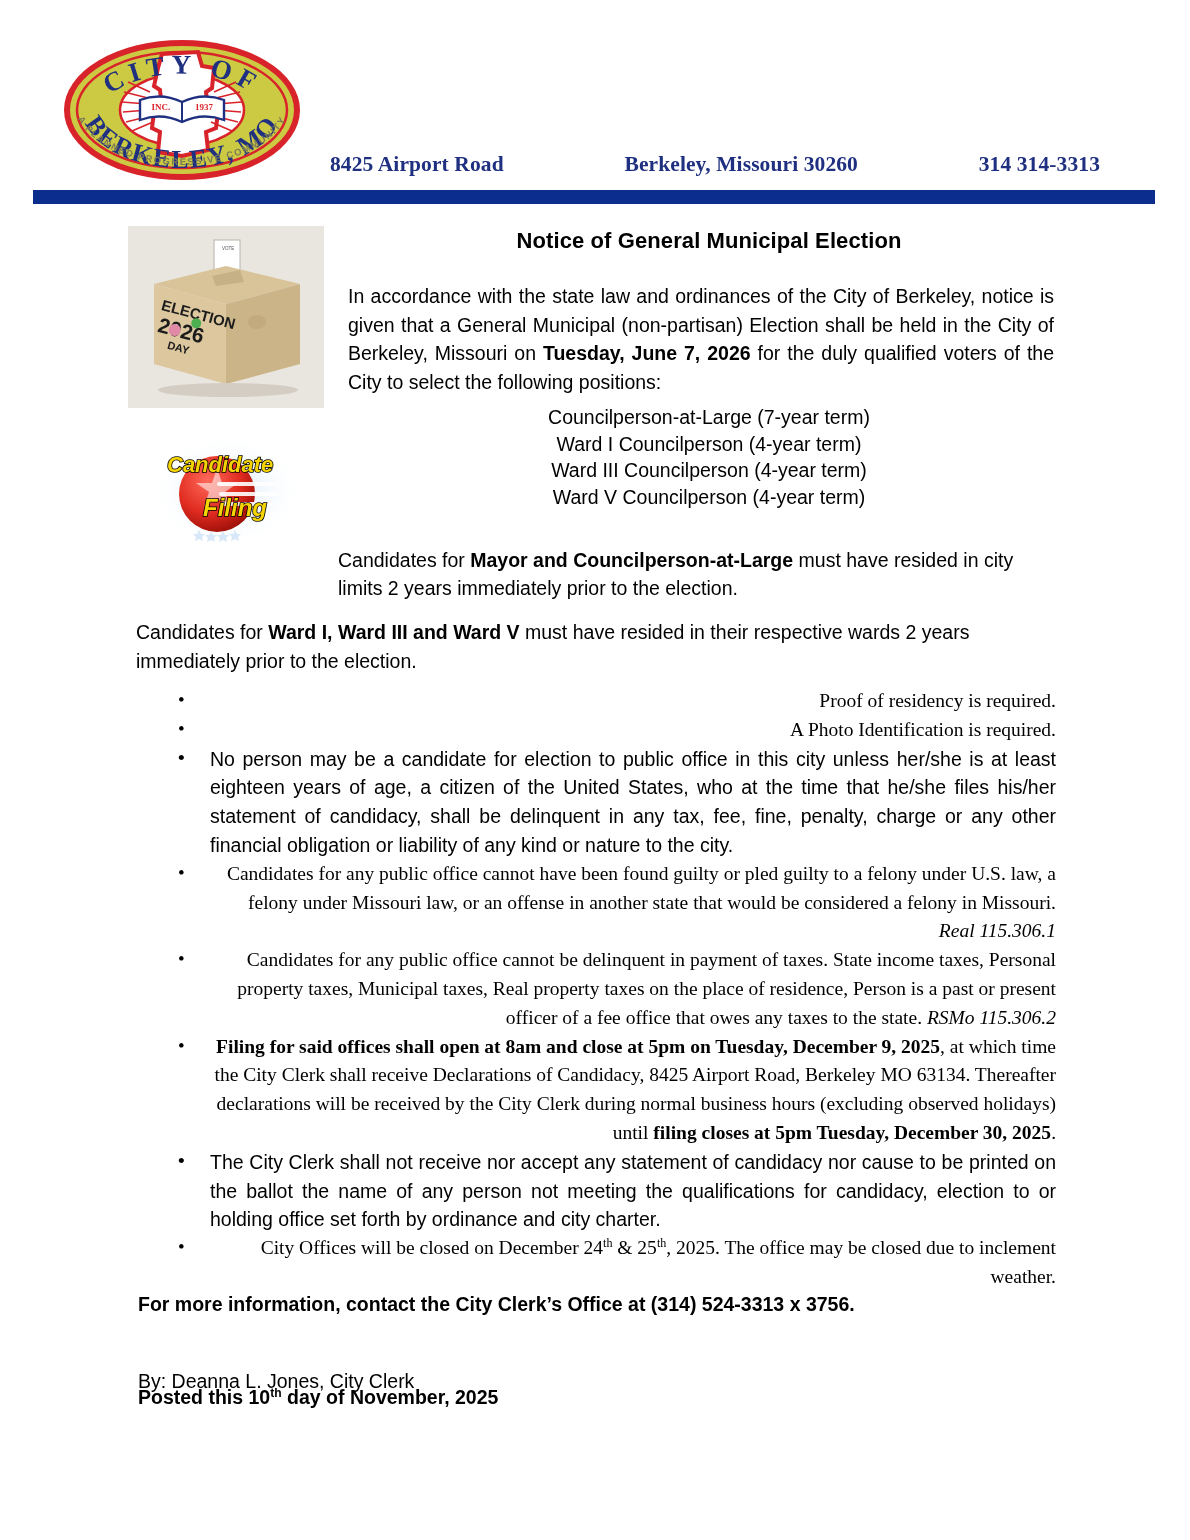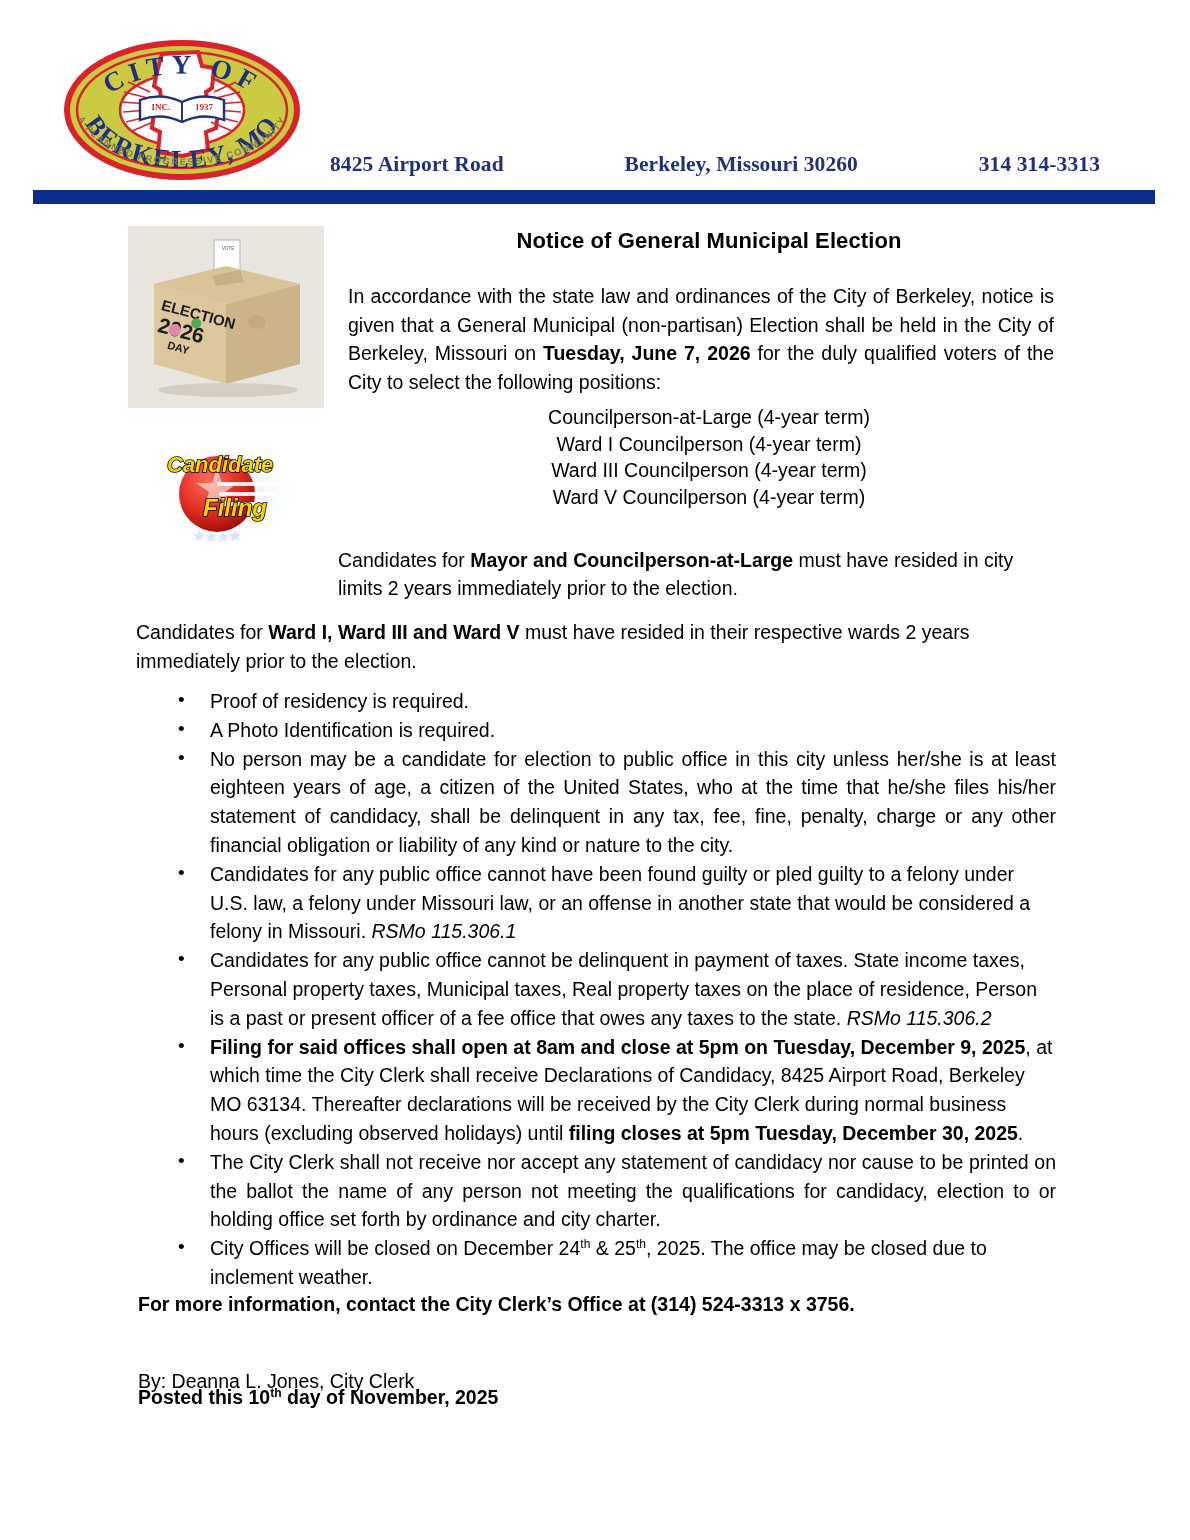--- a/index.html
+++ b/index.html
@@ -157,21 +157,21 @@
     margin-bottom: 0;
   }
   .bullets li::before {
     content: "\2022";
     position: absolute;
     left: 42px;
     top: -1px;
     font-size: 19px;
     line-height: 28.8px;
   }
-  .bullets li.last-line-left { text-align: left; }
+  .bullets li.last-line-left { text-align: right; font-family: Liberation Serif, serif; }
   .bullets li > span { display: inline; }
 
   
   .footer-info {
     position: absolute;
     left: 138px;
     top: 1079px;
     font-size: 19.5px;
     font-weight: bold;
   }
@@ -317,39 +317,39 @@
     </svg>
   </div>
 
   <div class="notice-title">Notice of General Municipal Election</div>
 
   <div class="intro-para">
     <span>In accordance with the state law and ordinances of the City of Berkeley, notice is given that a General Municipal (non-partisan) Election shall be held in the City of Berkeley, Missouri on </span><b>Tuesday, June 7, 2026</b><span> for the duly qualified voters of the City to select the following positions:</span>
   </div>
 
   <div class="positions">
-    <div>Councilperson-at-Large (4-year term)</div>
+    <div>Councilperson-at-Large (7-year term)</div>
     <div>Ward I Councilperson (4-year term)</div>
     <div>Ward III Councilperson (4-year term)</div>
     <div>Ward V Councilperson (4-year term)</div>
   </div>
 
   <div class="resid-para-1">
     <span>Candidates for </span><b>Mayor and Councilperson-at-Large</b><span> must have resided in city limits 2 years immediately prior to the election.</span>
   </div>
 
   <div class="resid-para-2">
     <span>Candidates for </span><b>Ward I, Ward III and Ward V</b><span> must have resided in their respective wards 2 years immediately prior to the election.</span>
   </div>
 
   <ul class="bullets" id="bullet-list">
       <li class="last-line-left"><span>Proof of residency is required.</span></li>
       <li class="last-line-left"><span>A Photo Identification is required.</span></li>
       <li><span>No person may be a candidate for election to public office in this city unless her/she is at least eighteen years of age, a citizen of the United States, who at the time that he/she files his/her statement of candidacy, shall be delinquent in any tax, fee, fine, penalty, charge or any other financial obligation or liability of any kind or nature to the city.</span></li>
-      <li class="last-line-left"><span>Candidates for any public office cannot have been found guilty or pled guilty to a felony under U.S. law, a felony under Missouri law, or an offense in another state that would be considered a felony in Missouri. </span><i>RSMo 115.306.1</i></li>
+      <li class="last-line-left"><span>Candidates for any public office cannot have been found guilty or pled guilty to a felony under U.S. law, a felony under Missouri law, or an offense in another state that would be considered a felony in Missouri. </span><i>Real 115.306.1</i></li>
       <li class="last-line-left"><span>Candidates for any public office cannot be delinquent in payment of taxes. State income taxes, Personal property taxes, Municipal taxes, Real property taxes on the place of residence, Person is a past or present officer of a fee office that owes any taxes to the state. </span><i>RSMo 115.306.2</i></li>
       <li class="last-line-left"><b>Filing for said offices shall open at 8am and close at 5pm on Tuesday, December 9, 2025</b><span>, at which time the City Clerk shall receive Declarations of Candidacy, 8425 Airport Road, Berkeley MO 63134. Thereafter declarations will be received by the City Clerk during normal business hours (excluding observed holidays) until </span><b>filing closes at 5pm Tuesday, December 30, 2025</b><span>.</span></li>
       <li><span>The City Clerk shall not receive nor accept any statement of candidacy nor cause to be printed on the ballot the name of any person not meeting the qualifications for candidacy, election to or holding office set forth by ordinance and city charter.</span></li>
       <li class="last-line-left"><span>City Offices will be closed on December 24</span><sup>th</sup><span> &amp; 25</span><sup>th</sup><span>, 2025. The office may be closed due to inclement weather.</span></li>
     </ul>
 
   <div class="footer-info">For more information, contact the City Clerk’s Office at (314) 524-3313 x 3756.</div>
   <div class="footer-by">By: Deanna L. Jones, City Clerk</div>
   <div class="footer-posted">
     <span>Posted this 10</span><sup>th</sup><span> day of November, 2025</span>

